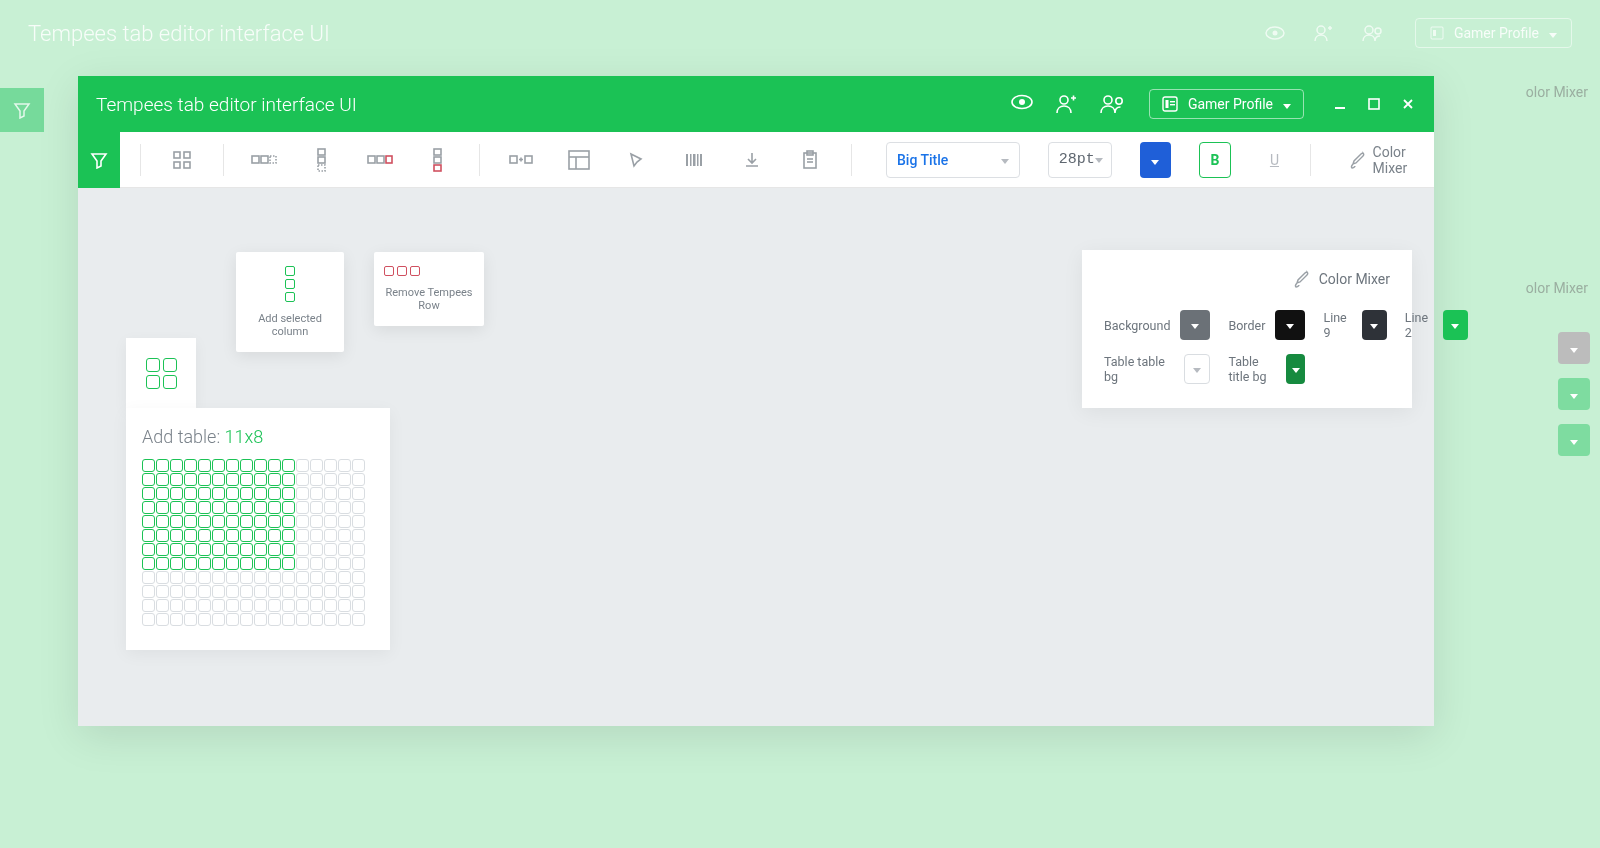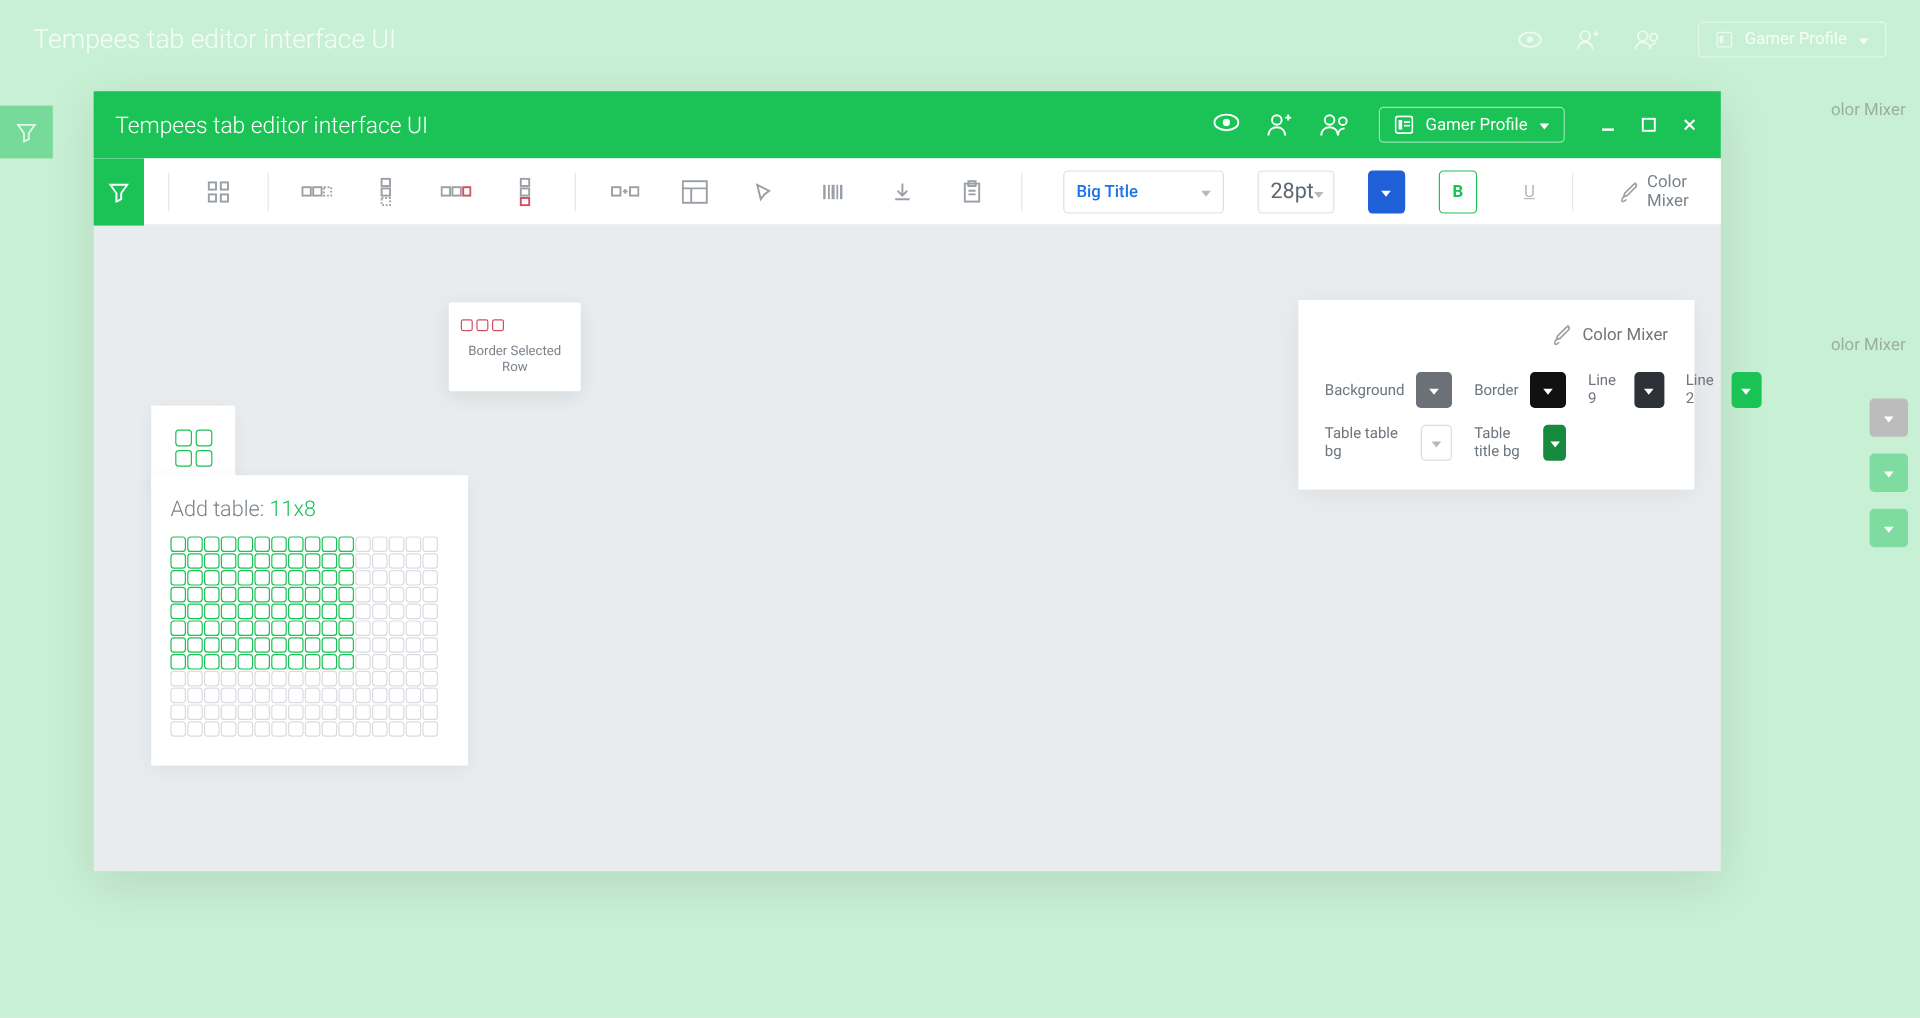--- a/index.html
+++ b/index.html
@@ -92,22 +92,22 @@
 .style-select {
   display:flex;align-items:center;justify-content:space-between;
   border:1px solid #dcdfe3;border-radius:4px;height:36px;
   padding: 0 10px; color:#1a73e8; font-size:14px; font-weight:500;
   width: 150px; margin-left: 14px;
 }
 .style-select .chev { color:#b6bac0; font-size:12px;}
 .size-select {
   display:flex;align-items:center;justify-content:space-between;
   border:1px solid #dcdfe3;border-radius:4px;height:36px;
-  padding: 0 10px; color:#5f6770; font-size:18px;
-  width: 64px; margin-left: 12px;
+  padding: 0 10px; color:#5f6770; font-size:15px;
+  width: 64px; margin-left: 12px; font-family: Liberation Mono, monospace;
 }
 .colorbtn {
   width:36px;height:36px;border-radius:4px;display:flex;align-items:center;justify-content:center;
   margin-left:12px; font-size:14px;
 }
 .colorbtn.blue { background:#1f5fd8;color:#fff; }
 .colorbtn.bold { border:1.5px solid #1bc255; color:#1bc255; font-weight:700; }
 .colorbtn.und { color:#b6bac0; text-decoration: underline; }
 .colormixer-btn { display:flex;align-items:center;gap:8px;color:#7a828a;font-size:14px;margin-left:18px;}
 
@@ -116,21 +116,21 @@
 .popup {
   position:absolute; background:#fff; box-shadow:0 4px 16px rgba(0,0,0,0.08);
   border-radius:2px; padding: 14px 10px; text-align:center;
 }
 .popup .plabel { font-size:11px; color:#7a828a; margin-top:10px;}
 .pop-addcol { top: 64px; left: 158px; width:108px;}
 .pop-delrow { top: 64px; left: 296px; width:110px;}
 .grid-icon-holder { left:48px; top:150px; width:70px; height:70px; position:absolute; background:#fff; display:flex;align-items:center;justify-content:center; box-shadow:0 4px 14px rgba(0,0,0,0.05);}
 
 .tablegrid {
-  position:absolute; top:208px; left:48px; width:264px;
+  position:absolute; top:220px; left:48px; width:264px;
   background:#fff; padding: 18px 16px 24px; box-shadow:0 4px 16px rgba(0,0,0,0.05);
 }
 .tablegrid .tg-title { font-size:18px; color:#7a828a; font-weight:300; margin-bottom:12px;}
 .tablegrid .tg-title .dim { color:#1bc255; }
 .grid {
   display:grid; grid-template-columns: repeat(16, 13px); grid-auto-rows:13px; gap:1px;
 }
 .cell { width:13px;height:13px;border:1.2px solid #d9dde1;border-radius:3px;}
 .cell.sel { border-color:#1bc255;}
 
@@ -374,28 +374,36 @@
 
     <div class="grid-icon-holder">
       <div class="gridicon">
           <span></span>
           <span></span>
           <span></span>
           <span></span>
         </div>
     </div>
 
+    <div class="popup pop-addcol">
+      <div class="mini-col-icon">
+          <span></span>
+          <span></span>
+          <span class="plus"></span>
+        </div>
+      <div class="plabel">Add selected column</div>
+    </div>
 
     <div class="popup pop-delrow">
       <div class="mini-row-icon">
           <span></span>
           <span></span>
           <span></span>
         </div>
-      <div class="plabel">Border Selected Row</div>
+      <div class="plabel">Remove Tempees Row</div>
     </div>
 
     <div class="tablegrid">
       <div class="tg-title">
         <span>Add table: </span><span class="dim">11x8</span>
       </div>
       <div class="grid" id="tg-grid">
           <div class="cell sel"></div>
           <div class="cell sel"></div>
           <div class="cell sel"></div>

